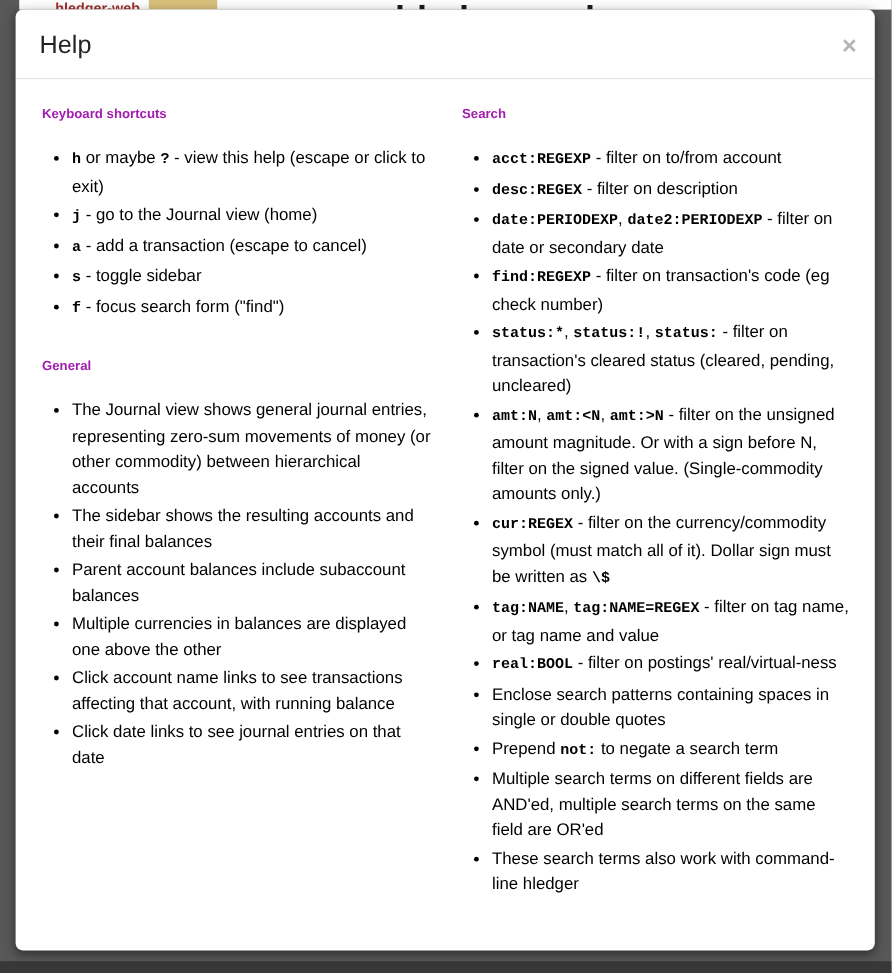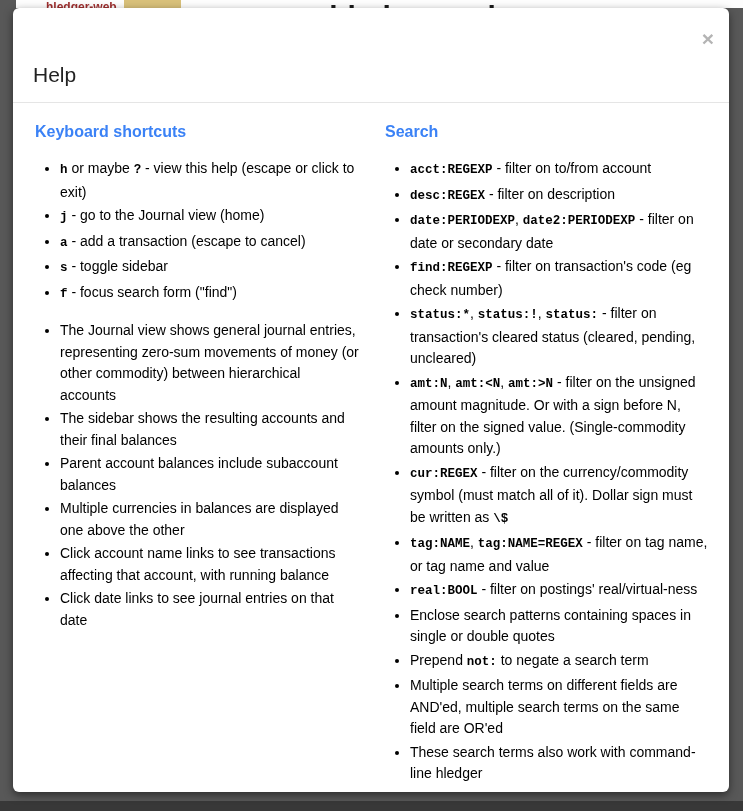--- a/index.html
+++ b/index.html
@@ -40,35 +40,35 @@
     background:#ffffff; border-radius:6px; z-index:2;
     box-shadow:0 3px 9px rgba(0,0,0,0.5);
     overflow:hidden;
   }
   .modal-header {
     position:relative;
     padding:17px 16px 14px 20px;
     border-bottom:1px solid #e5e5e5;
   }
   .modal-title {
-    font-size:21px; font-weight:500; color:#222; line-height:26px;margin-top:37px;
+    font-size:21px; font-weight:500; color:#222; line-height:26px;
   }
   .close-btn {
     position:absolute; right:15px; top:20px;
     background:none; border:none; cursor:pointer;
     font-size:21px; font-weight:bold; color:#b4b4b4; line-height:1;
     font-family:"Liberation Sans","DejaVu Sans",sans-serif;
   }
   .modal-body {
     display:flex; gap:26px;
     padding:20px 20px 10px 22px;
   }
   .help-col { flex:1; min-width:0; }
   .section-heading {
-    font-size:16px; font-weight:bold; color:#3b82f6;
+    font-size:11px; font-weight:bold; color:#a21caf;
     margin:0 0 17px 0; line-height:18px;
   }
   .help-col ul { margin:15px 0 0 0; padding-left:25px; }
   .help-col ul + .section-heading { margin-top:28px; }
   .help-col li {
     font-size:14px; line-height:21.5px; color:#000;
     margin-bottom:2px;
   }
   .help-col code {
     font-family:"Liberation Mono","DejaVu Sans Mono",monospace;
@@ -94,20 +94,21 @@
   <div class="modal-body">
     <div class="help-col">
         <h4 class="section-heading">Keyboard shortcuts</h4>
         <ul>
           <li><code>h</code><span> or maybe </span><code>?</code><span> - view this help (escape or click to exit)</span></li>
           <li><code>j</code><span> - go to the Journal view (home)</span></li>
           <li><code>a</code><span> - add a transaction (escape to cancel)</span></li>
           <li><code>s</code><span> - toggle sidebar</span></li>
           <li><code>f</code><span> - focus search form ("find")</span></li>
         </ul>
+        <h4 class="section-heading">General</h4>
         <ul>
           <li><span>The Journal view shows general journal entries, representing zero-sum movements of money (or other commodity) between hierarchical accounts</span></li>
           <li><span>The sidebar shows the resulting accounts and their final balances</span></li>
           <li><span>Parent account balances include subaccount balances</span></li>
           <li><span>Multiple currencies in balances are displayed one above the other</span></li>
           <li><span>Click account name links to see transactions affecting that account, with running balance</span></li>
           <li><span>Click date links to see journal entries on that date</span></li>
         </ul>
       </div>
     <div class="help-col">

